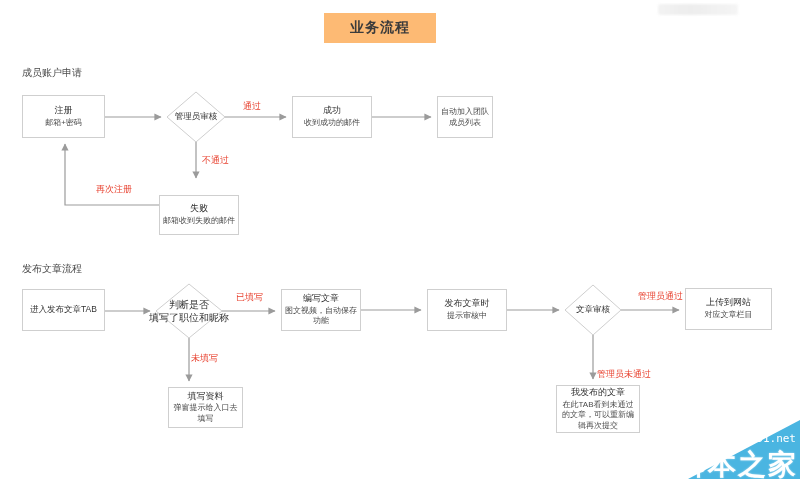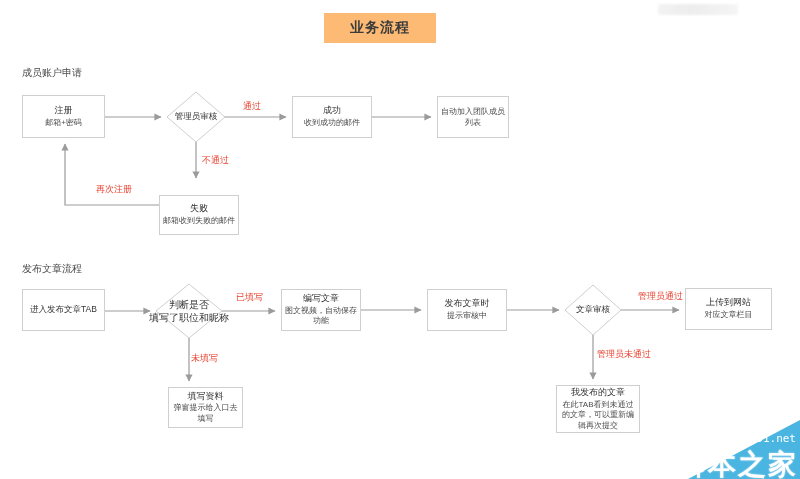--- a/index.html
+++ b/index.html
@@ -86,21 +86,21 @@
     <div class="s">邮箱+密码</div>
   </div>
 
   <div class="dlabel" style="left:196px;top:117px;">管理员审核</div>
 
   <div class="node" style="left:292px;top:96px;width:80px;height:42px;">
     <div class="t">成功</div>
     <div class="s">收到成功的邮件</div>
   </div>
 
-  <div class="node" style="left:437px;top:96px;width:72px;height:42px;">
+  <div class="node" style="left:437px;top:96px;width:56px;height:42px;">
     <div class="s" style="font-size:8px;">自动加入团队成员列表</div>
   </div>
 
   <div class="node" style="left:159px;top:184px;width:80px;height:40px;margin-top:11px;">
     <div class="t">失败</div>
     <div class="s">邮箱收到失败的邮件</div>
   </div>
 
   <div class="rlabel" style="left:243px;top:100px;">通过</div>
   <div class="rlabel" style="left:202px;top:154px;">不通过</div>
@@ -140,19 +140,19 @@
   </div>
 
   <div class="node" style="left:556px;top:385px;width:84px;height:48px;">
     <div class="t">我发布的文章</div>
     <div class="s wrap">在此TAB看到未通过的文章，可以重新编辑再次提交</div>
   </div>
 
   <div class="rlabel" style="left:236px;top:291px;">已填写</div>
   <div class="rlabel" style="left:191px;top:352px;">未填写</div>
   <div class="rlabel" style="left:638px;top:290px;">管理员通过</div>
-  <div class="rlabel" style="left:597px;top:348px;">管理员未通过</div>
+  <div class="rlabel" style="left:597px;top:368px;">管理员未通过</div>
 
   <div class="corner-mark"></div>
   <div class="corner-site">jb51.net</div>
   <div class="corner-name">脚本之家</div>
 
 </div>
 
 </body></html>

